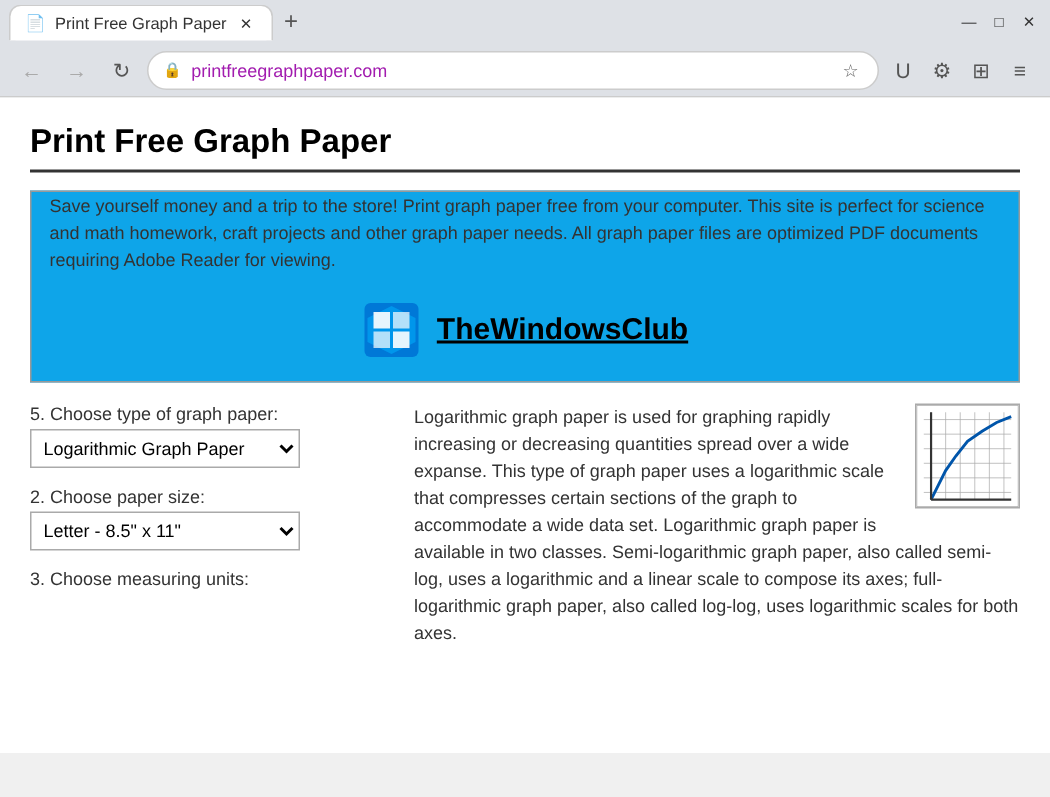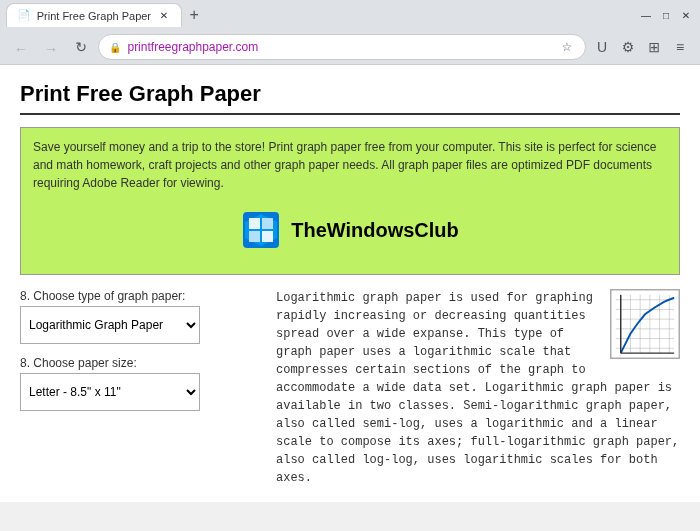--- a/index.html
+++ b/index.html
@@ -171,39 +171,40 @@
       font-size: 22px;
       font-weight: bold;
       color: #000;
       margin-bottom: 12px;
       border-bottom: 2px solid #333;
       padding-bottom: 6px;
     }
 
     .description-box {
       border: 1px solid #999;
-      padding: 10px 12px;
+      padding: 0 12px;
       margin-bottom: 14px;
-      background: #bef264;
+      background: #0ea5e9;
     }
 
     .description-text {
       font-size: 12px;
       color: #333;
       line-height: 1.5;
       margin-bottom: 8px;
     }
 
     .logo-area {
       text-align: center;
       padding: 10px 0 14px 0;
       display: flex;
       align-items: center;
       justify-content: center;
       gap: 10px;
+      text-decoration: underline;
     }
 
     .logo-icon {
       width: 40px;
       height: 40px;
     }
 
     .logo-text {
       font-size: 20px;
       font-weight: bold;
@@ -214,37 +215,36 @@
       display: flex;
       gap: 16px;
     }
 
     .left-panel {
       flex: 0 0 240px;
     }
 
     .right-panel {
       flex: 1;
-      font-family: Liberation Mono, monospace;
     }
 
     .form-section {
       margin-bottom: 12px;
     }
 
     .form-label {
       display: block;
       font-size: 12px;
       color: #333;
       margin-bottom: 3px;
     }
 
     .form-select {
       width: 180px;
-      height: 38px;
+      height: 26px;
       border: 1px solid #aaa;
       border-radius: 0;
       font-size: 12px;
       background: white;
       padding: 1px 4px;
       cursor: pointer;
     }
 
     .right-description {
       font-size: 12px;
@@ -340,40 +340,41 @@
           <rect x="21" y="21" width="11" height="11" fill="white" opacity="0.9"></rect>
         </svg>
         <span class="logo-text">TheWindowsClub</span>
       </div>
     </div>
 
     <div class="main-content">
 
       <div class="left-panel">
         <div class="form-section">
-          <label class="form-label">8. Choose type of graph paper:</label>
+          <label class="form-label">5. Choose type of graph paper:</label>
           <select class="form-select">
             <option>Logarithmic Graph Paper</option>
             <option>Linear Graph Paper</option>
             <option>Polar Graph Paper</option>
             <option>Isometric Graph Paper</option>
             <option>Other</option>
           </select>
         </div>
 
         <div class="form-section">
-          <label class="form-label">8. Choose paper size:</label>
+          <label class="form-label">2. Choose paper size:</label>
           <select class="form-select">
             <option>Letter - 8.5" x 11"</option>
             <option>A4</option>
             <option>Legal</option>
           </select>
         </div>
 
         <div class="form-section">
+          <label class="form-label">3. Choose measuring units:</label>
         </div>
 
       </div>
 
       <div class="right-panel">
 
         <div class="log-image-container">
           <svg class="log-chart" viewBox="0 0 70 70" xmlns="http://www.w3.org/2000/svg">
             <rect width="70" height="70" fill="white" stroke="#aaa" stroke-width="1"></rect>
 

